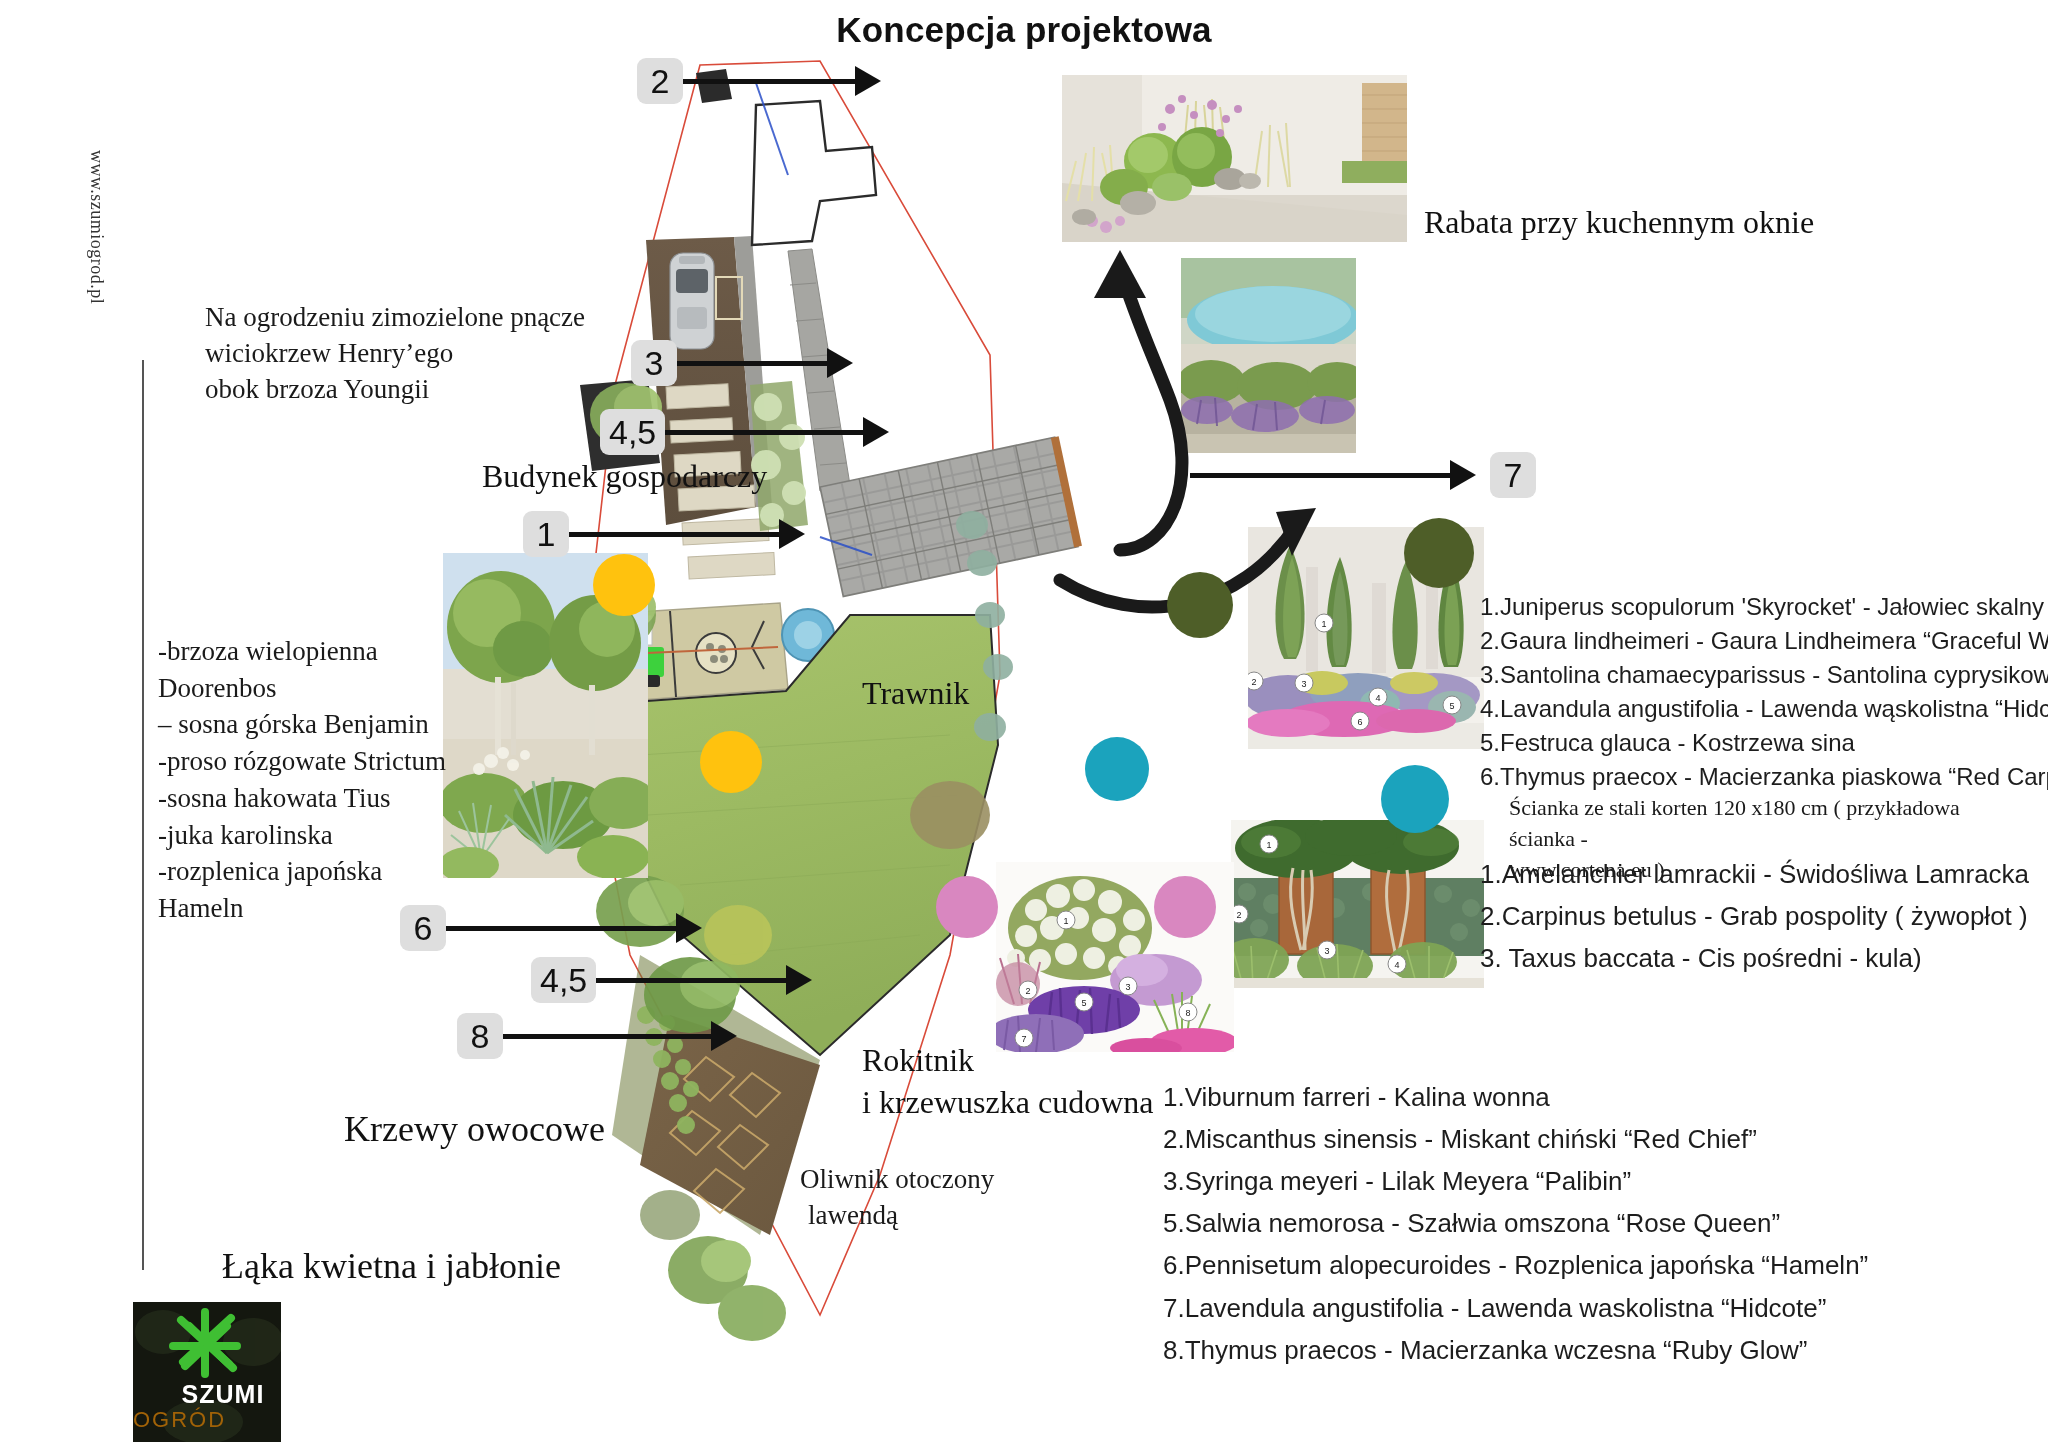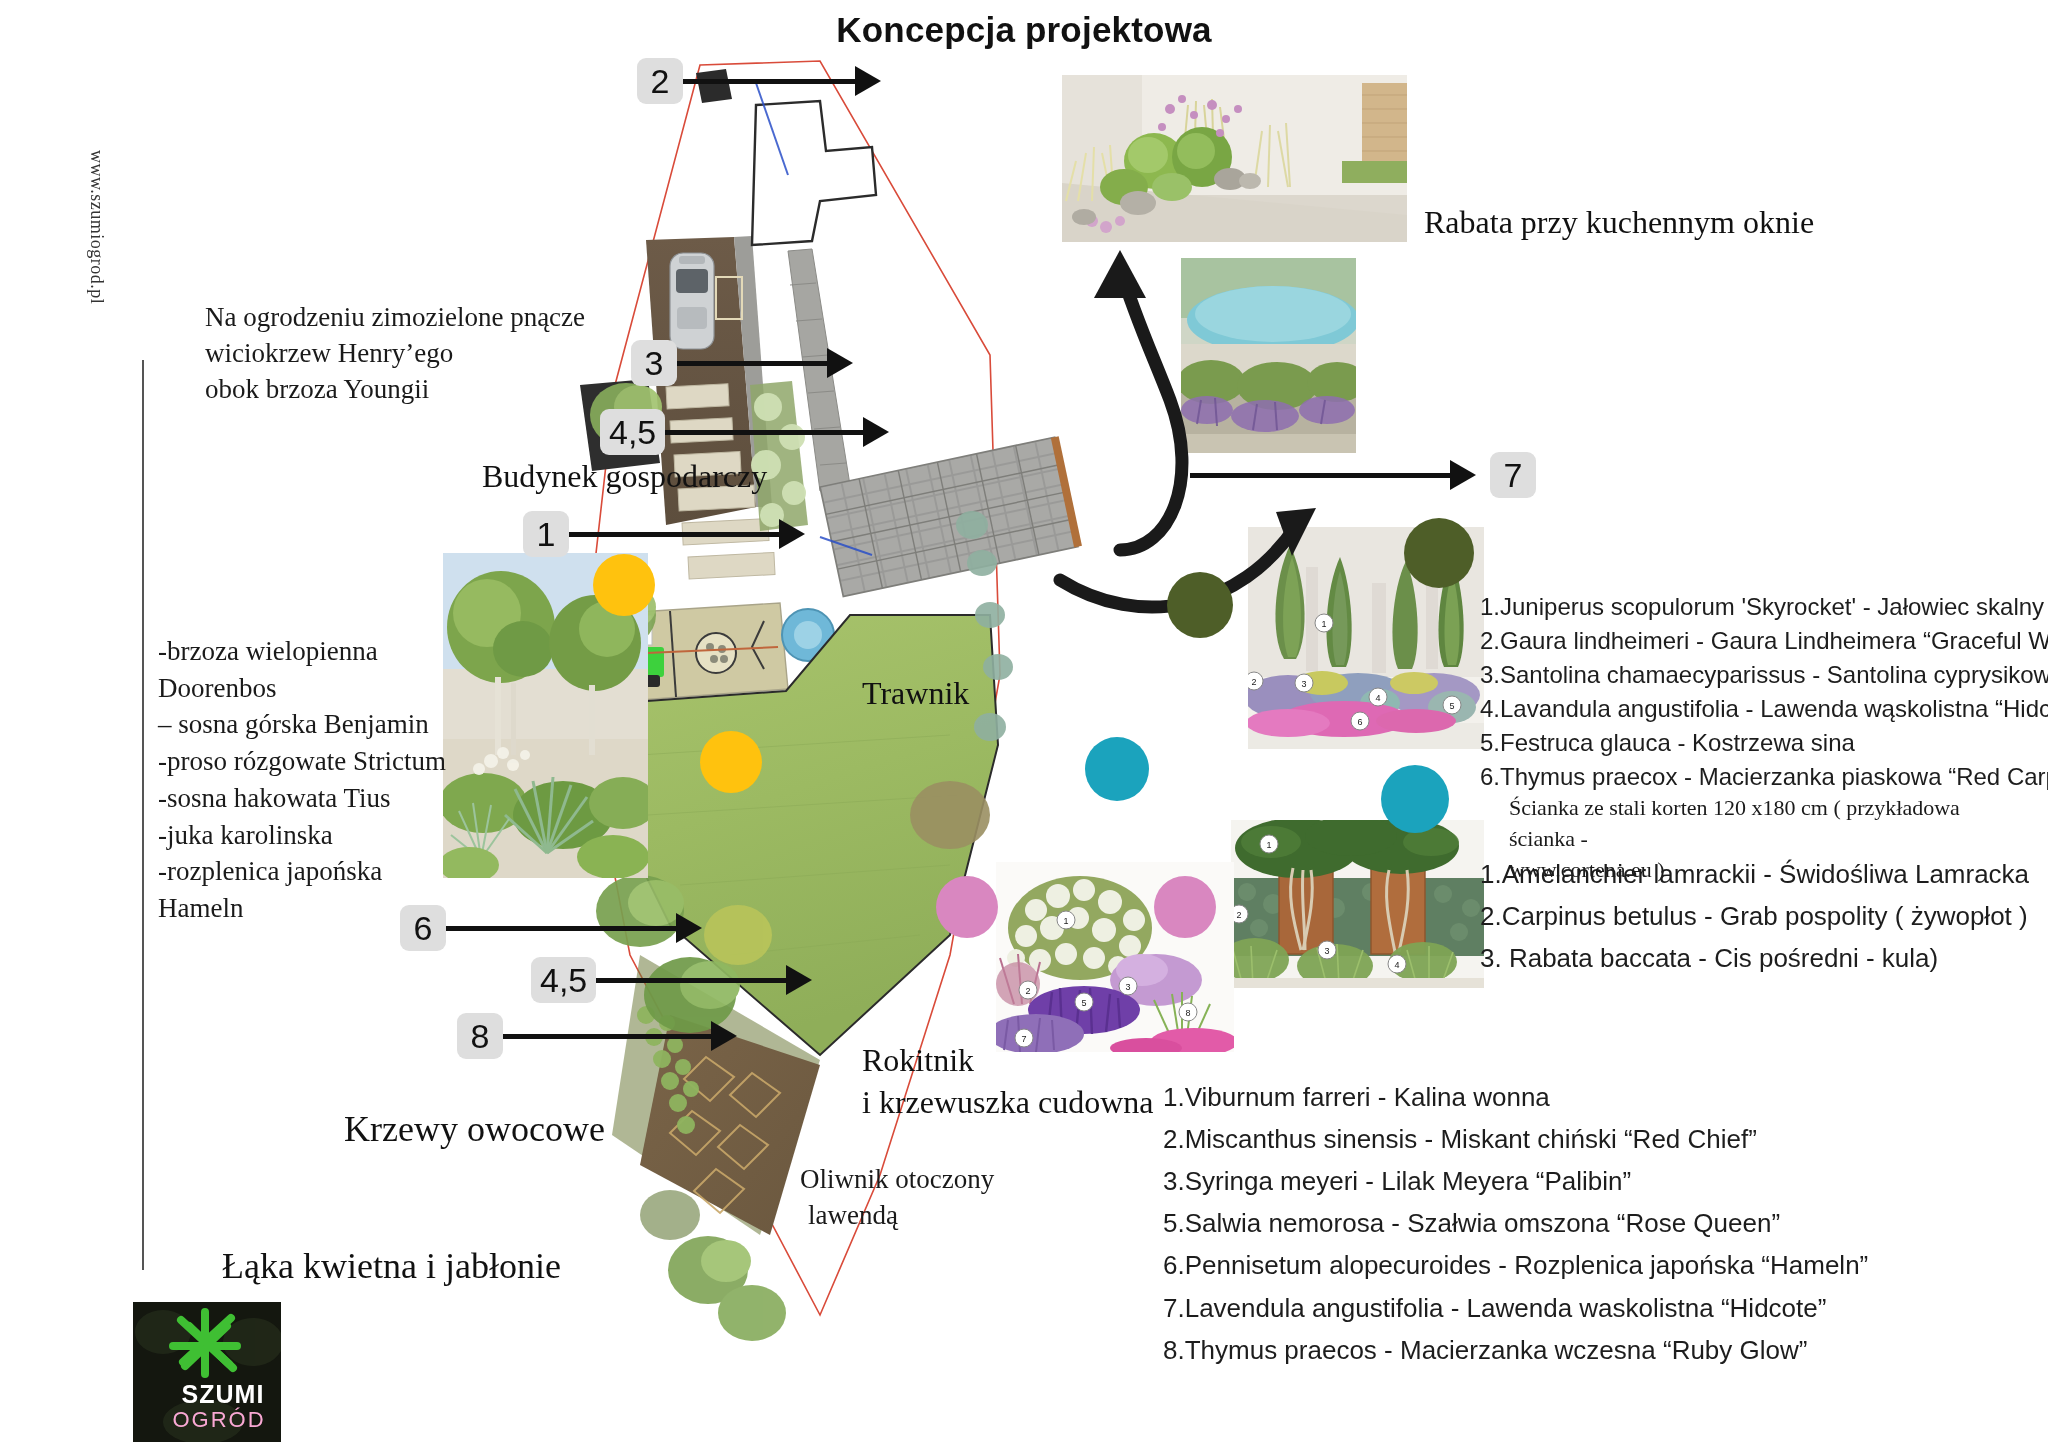--- a/index.html
+++ b/index.html
@@ -52,22 +52,22 @@
   
   .photo{background:#e9e6df;overflow:hidden;position:absolute;}
   .photo svg{display:block;}
   
   #logo{left:133px;top:1302px;width:148px;height:140px;background:#14170f;overflow:hidden;}
   #logo .lgtxt1{
     position:absolute;left:0;top:78px;width:148px;text-align:center;
     font-family:"Liberation Sans",sans-serif;font-weight:bold;font-size:25px;color:#ffffff;letter-spacing:1px;padding-left:16px;
   }
   #logo .lgtxt2{
-    position:absolute;left:0;top:105px;width:172px;text-align:center;
-    font-family:"Liberation Sans",sans-serif;font-size:22px;color:#f9a8d4;letter-spacing:2px;
+    position:absolute;left:0;top:105px;width:172px;
+    font-family:"Liberation Sans",sans-serif;font-size:22px;color:#a16207;letter-spacing:2px;
   }
 </style>
 </head>
 <body>
 
 <div class="abs" id="title">Koncepcja projektowa</div>
 
 <div class="abs" id="vurl">www.szumiogrod.pl</div>
 <div class="abs" id="vrule"></div>
 
@@ -730,21 +730,21 @@
 </div>
 
 <div class="abs" style="left:1480px;top:853px;">
   <div class="plist-lg">
     <span class="n">1.</span><span>Amelanchier lamrackii - Świdośliwa Lamracka</span>
   </div>
   <div class="plist-lg">
     <span class="n">2.</span><span>Carpinus betulus - Grab pospolity ( żywopłot )</span>
   </div>
   <div class="plist-lg">
-    <span class="n">3.</span><span> Rabata baccata - Cis pośredni - kula)</span>
+    <span class="n">3.</span><span> Taxus baccata - Cis pośredni - kula)</span>
   </div>
 </div>
 
 <div class="abs" style="left:1163px;top:1076px;line-height:2.05;">
   <div class="plist-lg">
     <span class="n">1.</span><span>Viburnum farreri - Kalina wonna</span>
   </div>
   <div class="plist-lg">
     <span class="n">2.</span><span>Miscanthus sinensis - Miskant chiński “Red Chief”</span>
   </div>

